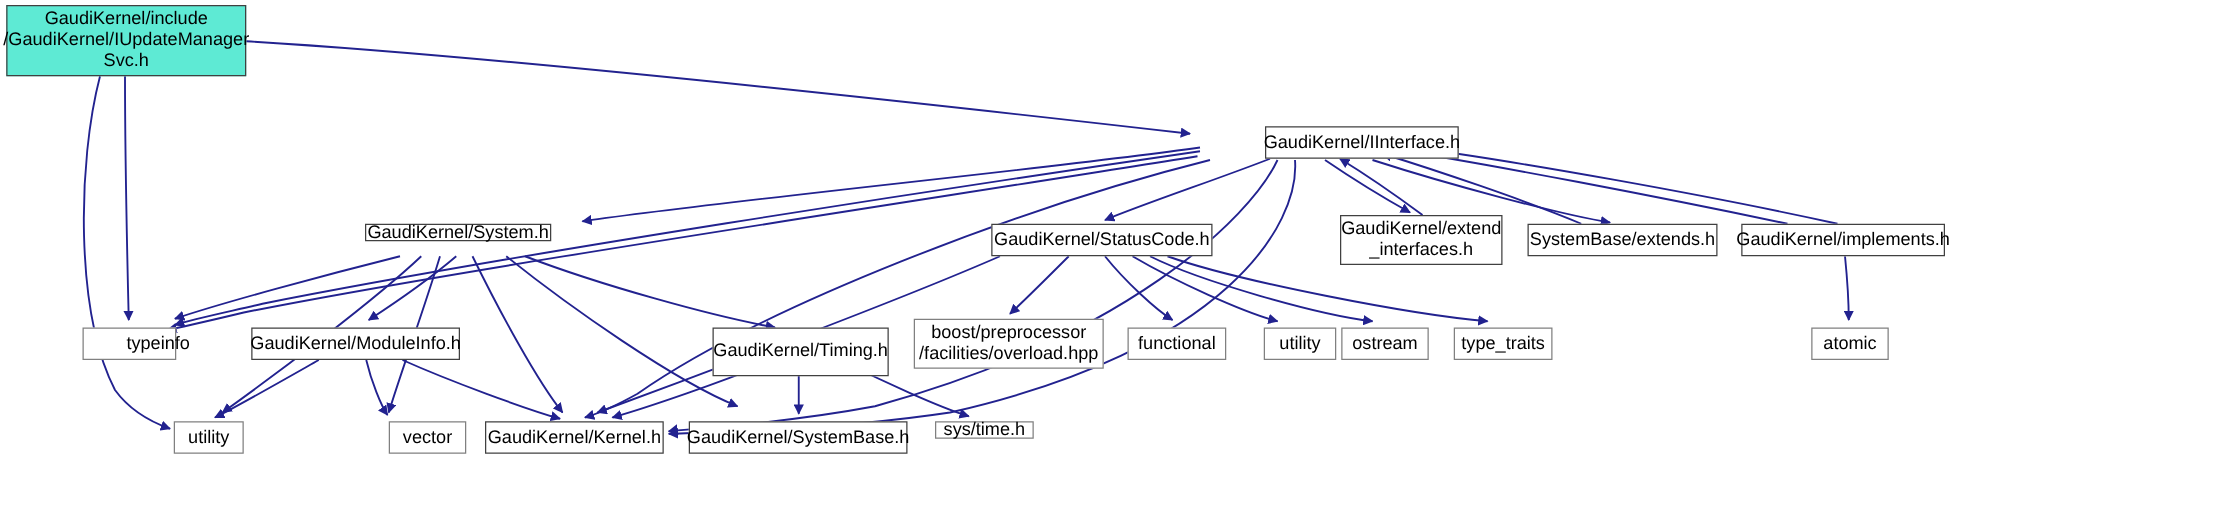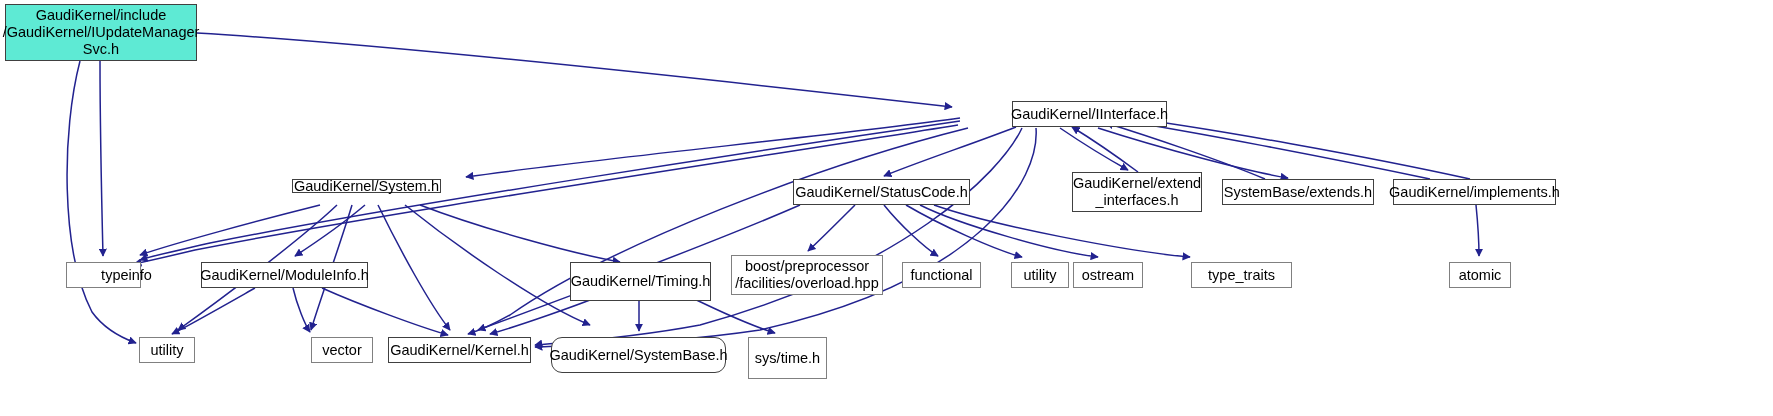--- a/index.html
+++ b/index.html
@@ -107,21 +107,21 @@
       <div class="node header" style="left: 1222px; top: 179px; width: 152px; height: 26px;">SystemBase/extends.h</div>
       <div class="node header" style="left: 1393px; top: 179px; width: 163px; height: 26px;">GaudiKernel/implements.h</div>
       <div class="node system" style="left: 66px; top: 262px; width: 75px; height: 26px; padding-left: 46px;">typeinfo</div>
       <div class="node header" style="left: 201px; top: 262px; width: 167px; height: 26px;">GaudiKernel/ModuleInfo.h</div>
       <div class="node header" style="left: 570px; top: 262px; width: 141px; height: 39px;">GaudiKernel/Timing.h</div>
       <div class="node system" style="left: 731px; top: 255px; width: 152px; height: 40px;">boost/preprocessor
 /facilities/overload.hpp</div>
       <div class="node system" style="left: 902px; top: 262px; width: 79px; height: 26px;">functional</div>
       <div class="node system" style="left: 1011px; top: 262px; width: 58px; height: 26px;">utility</div>
       <div class="node system" style="left: 1073px; top: 262px; width: 70px; height: 26px;">ostream</div>
-      <div class="node system" style="left: 1163px; top: 262px; width: 101px; height: 26px; margin-left: 28px;">type_traits</div>
+      <div class="node system" style="left: 1163px; top: 262px; width: 79px; height: 26px;">type_traits</div>
       <div class="node system" style="left: 1449px; top: 262px; width: 62px; height: 26px;">atomic</div>
       <div class="node system" style="left: 139px; top: 337px; width: 56px; height: 26px;">utility</div>
       <div class="node system" style="left: 281px; top: 337px; width: 62px; height: 26px; margin-left: 30px;">vector</div>
       <div class="node header" style="left: 388px; top: 337px; width: 143px; height: 26px;">GaudiKernel/Kernel.h</div>
-      <div class="node header" style="left: 551px; top: 337px; width: 175px; height: 36px; border-radius: 11px;">GaudiKernel/SystemBase.h</div>
-      <div class="node system" style="left: 748px; top: 337px; width: 79px; height: 42px;">sys/time.h</div>
+      <div class="node header" style="left: 551px; top: 337px; width: 175px; height: 26px;">GaudiKernel/SystemBase.h</div>
+      <div class="node system" style="left: 748px; top: 337px; width: 79px; height: 14px;">sys/time.h</div>
     </div>
 </div>
 
 </body></html>

